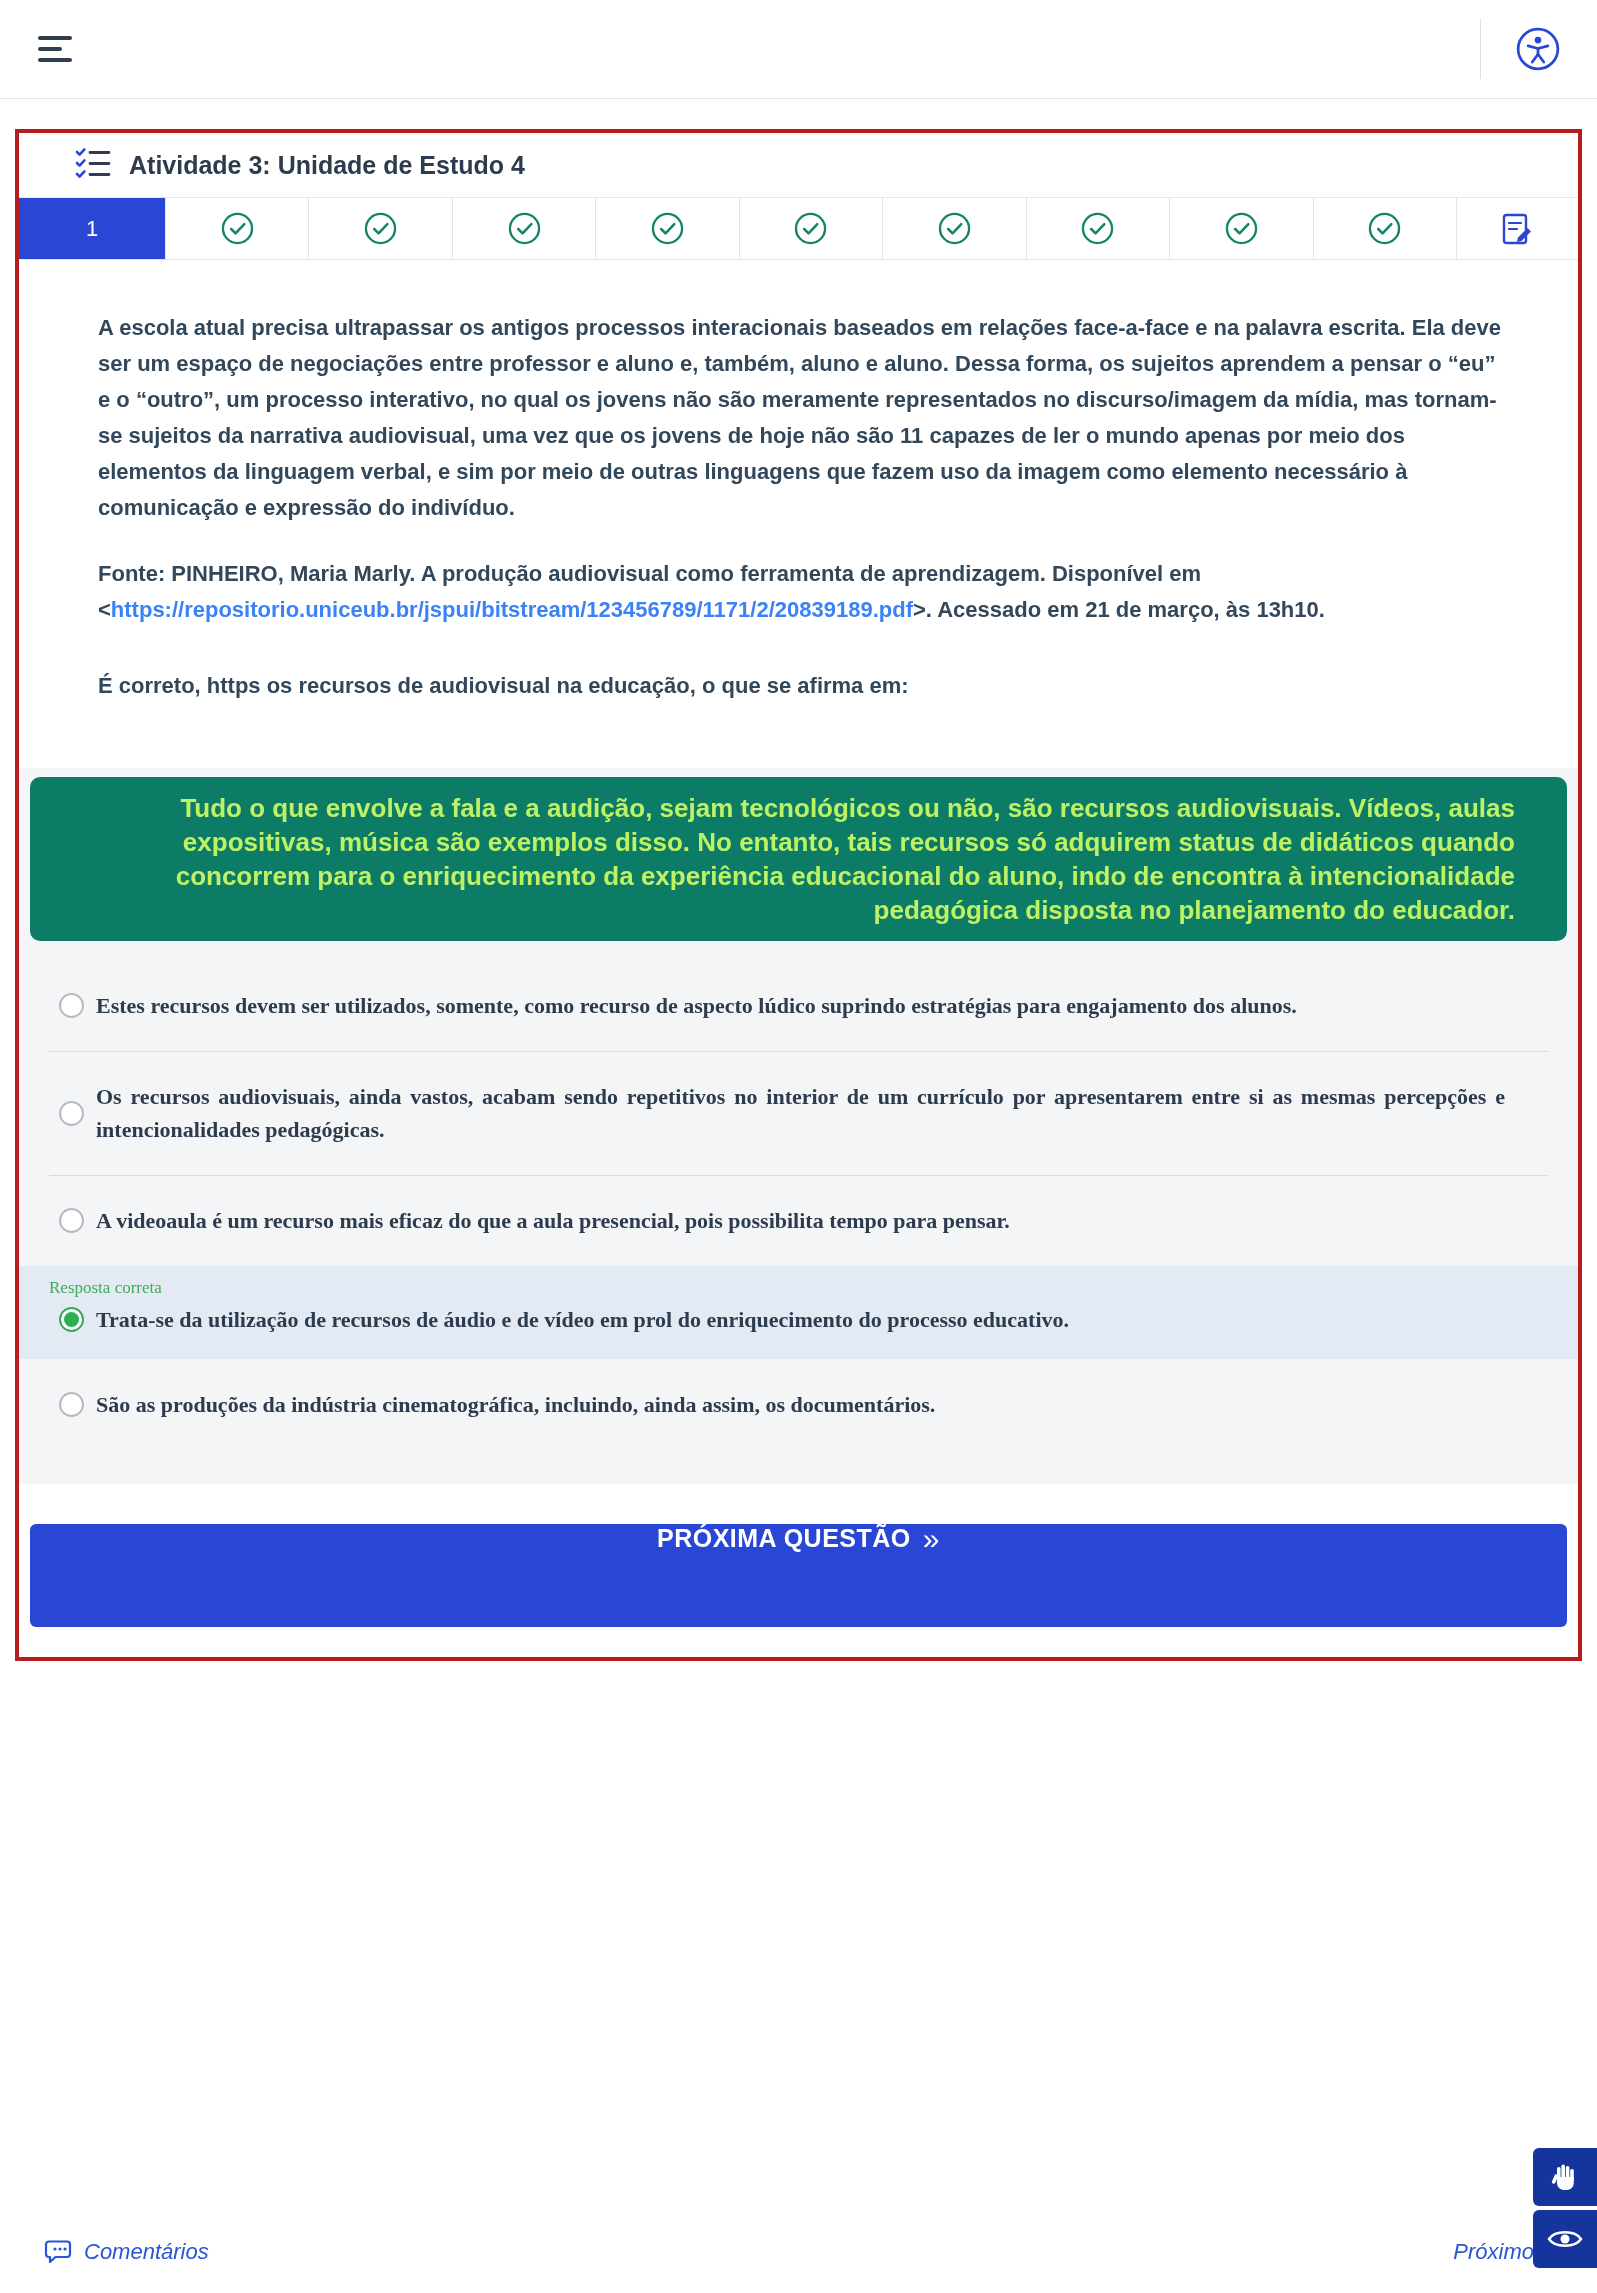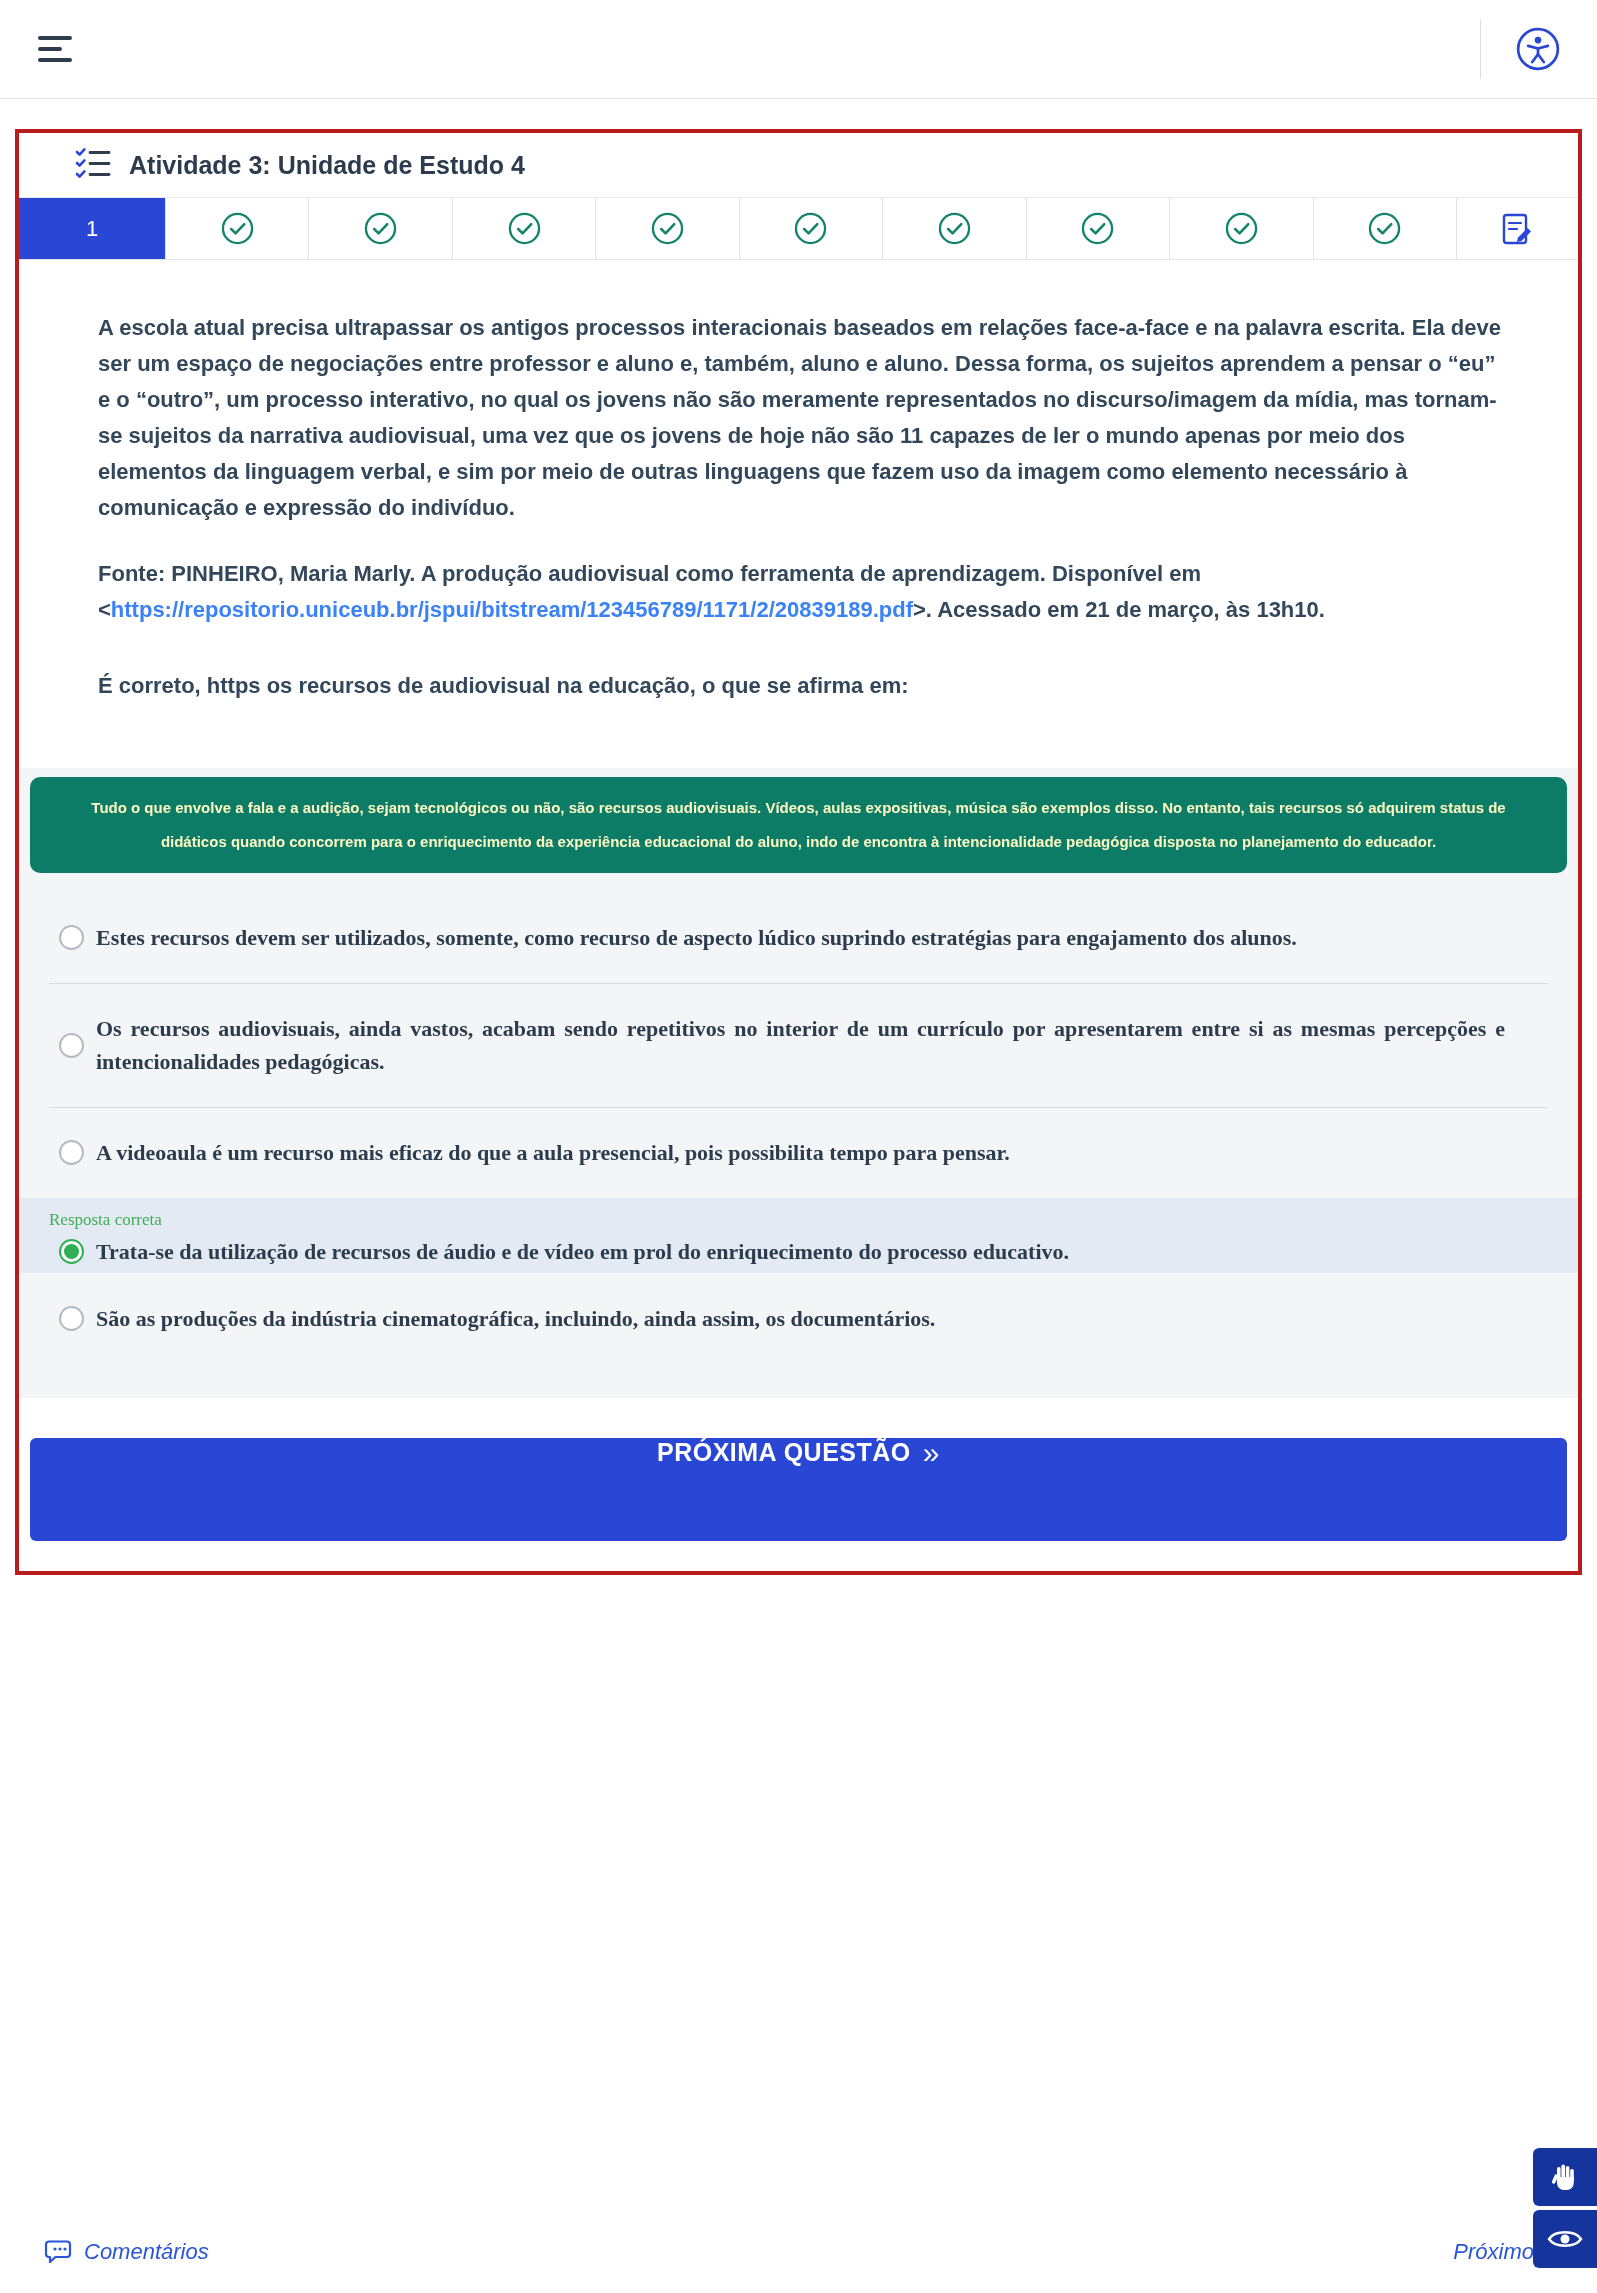--- a/index.html
+++ b/index.html
@@ -65,25 +65,25 @@
   
   .options-section {
     margin-top:64px;
     background:#f4f5f6;
     padding:9px 0 34px 0;
   }
   .callout {
     margin:0 11px 19px 11px;
     background:#0d7c67;
     border-radius:10px;
-    color:#fef9c3;
+    color:#bef264;
     font-weight:700;
-    font-size:15px;
+    font-size:26px;
     line-height:34px;
-    text-align:center;
+    text-align:right;
     padding:14px 52px;
     cursor:pointer;
   }
   .opt-row {
     position:relative;
     display:flex;
     align-items:center;
     padding:29px 73px 29px 40px;
     cursor:pointer;
     font-family:Liberation Serif, serif;
@@ -101,21 +101,21 @@
   .radio.checked::after {
     content:"";position:absolute;inset:3px;border-radius:50%;background:#2fae53;
   }
   .opt-text {
     font-size:22px;font-weight:700;line-height:33px;color:#2d3b4e;
     text-align:justify;flex:1 1 auto;
   }
   .opt-row.correct {
     display:block;
     background:#e4eaf4;
-    padding:12px 73px 5px 30px;
+    padding:12px 73px 23px 30px;
   }
   .correct-label { font-size:17px;color:#3fae55;margin-bottom:5px; }
   .opt-inner { display:flex;align-items:center;padding-left:10px; }
 
   
   .btn-wrap { padding:40px 11px 30px 11px; }
   .next-q {
     width:100%;height:103px;
     background:#2a46d4;border:none;border-radius:6px;
     color:#fff;font-family:"Liberation Sans",sans-serif;

